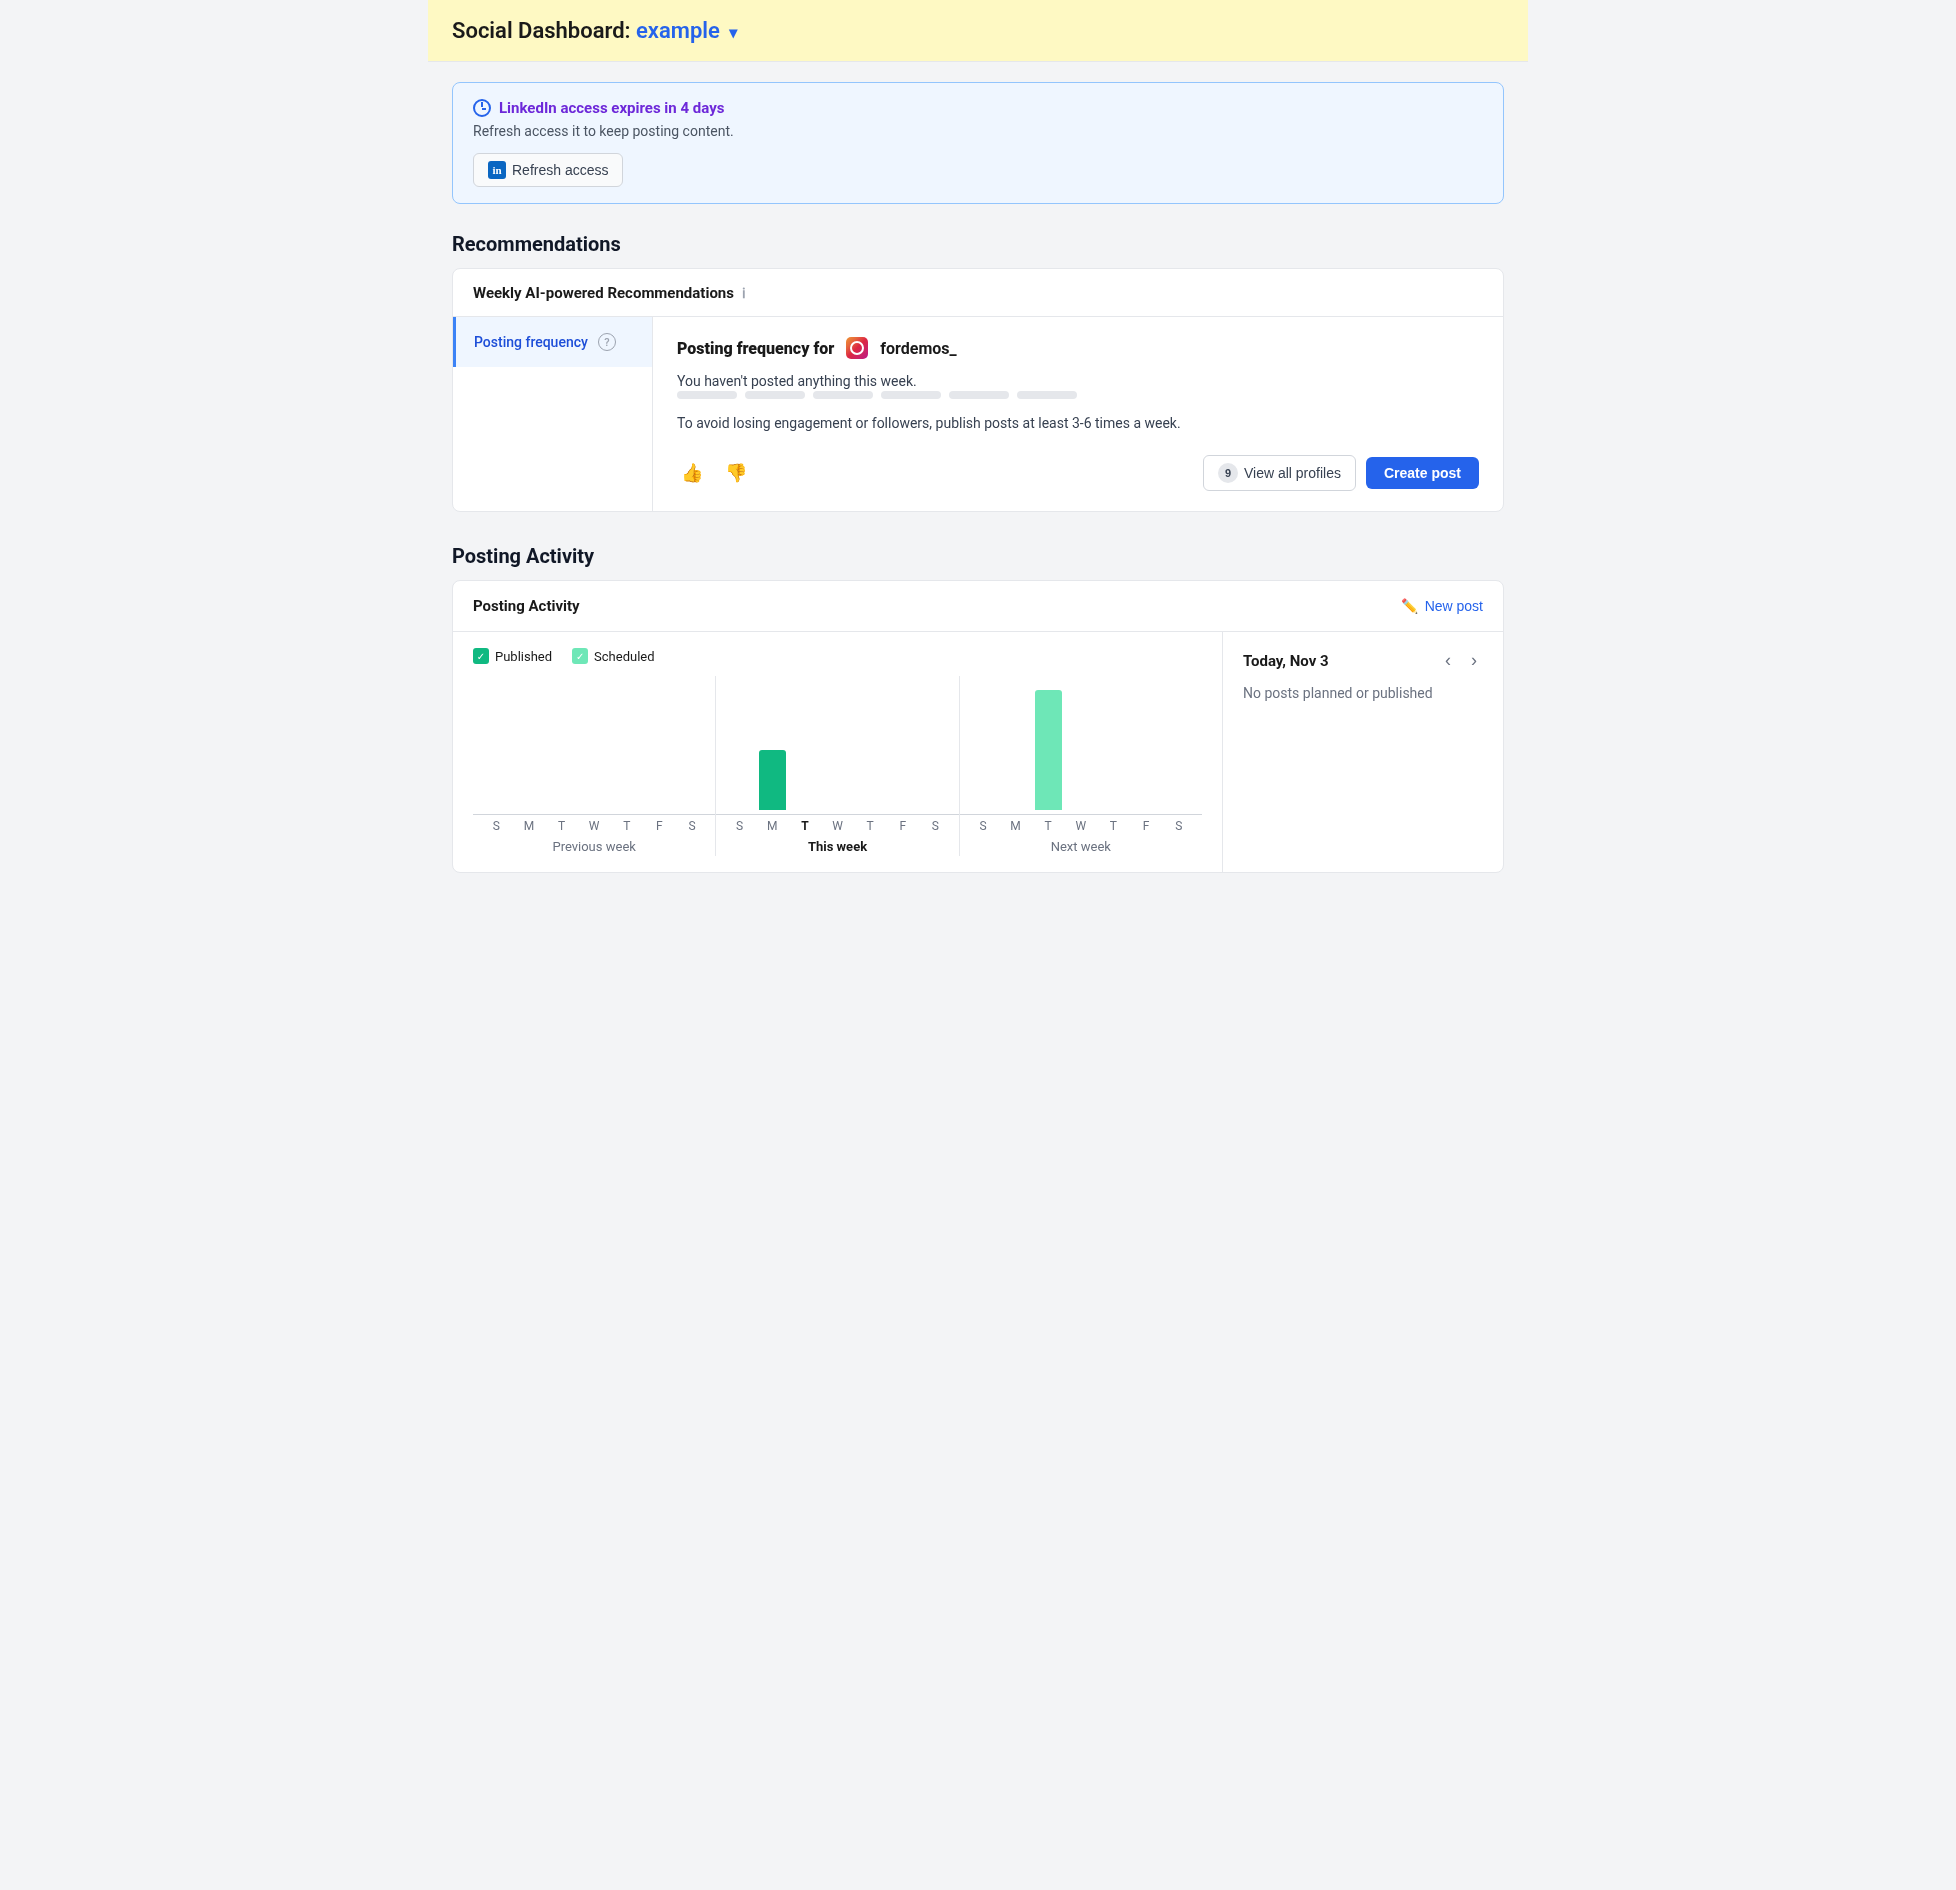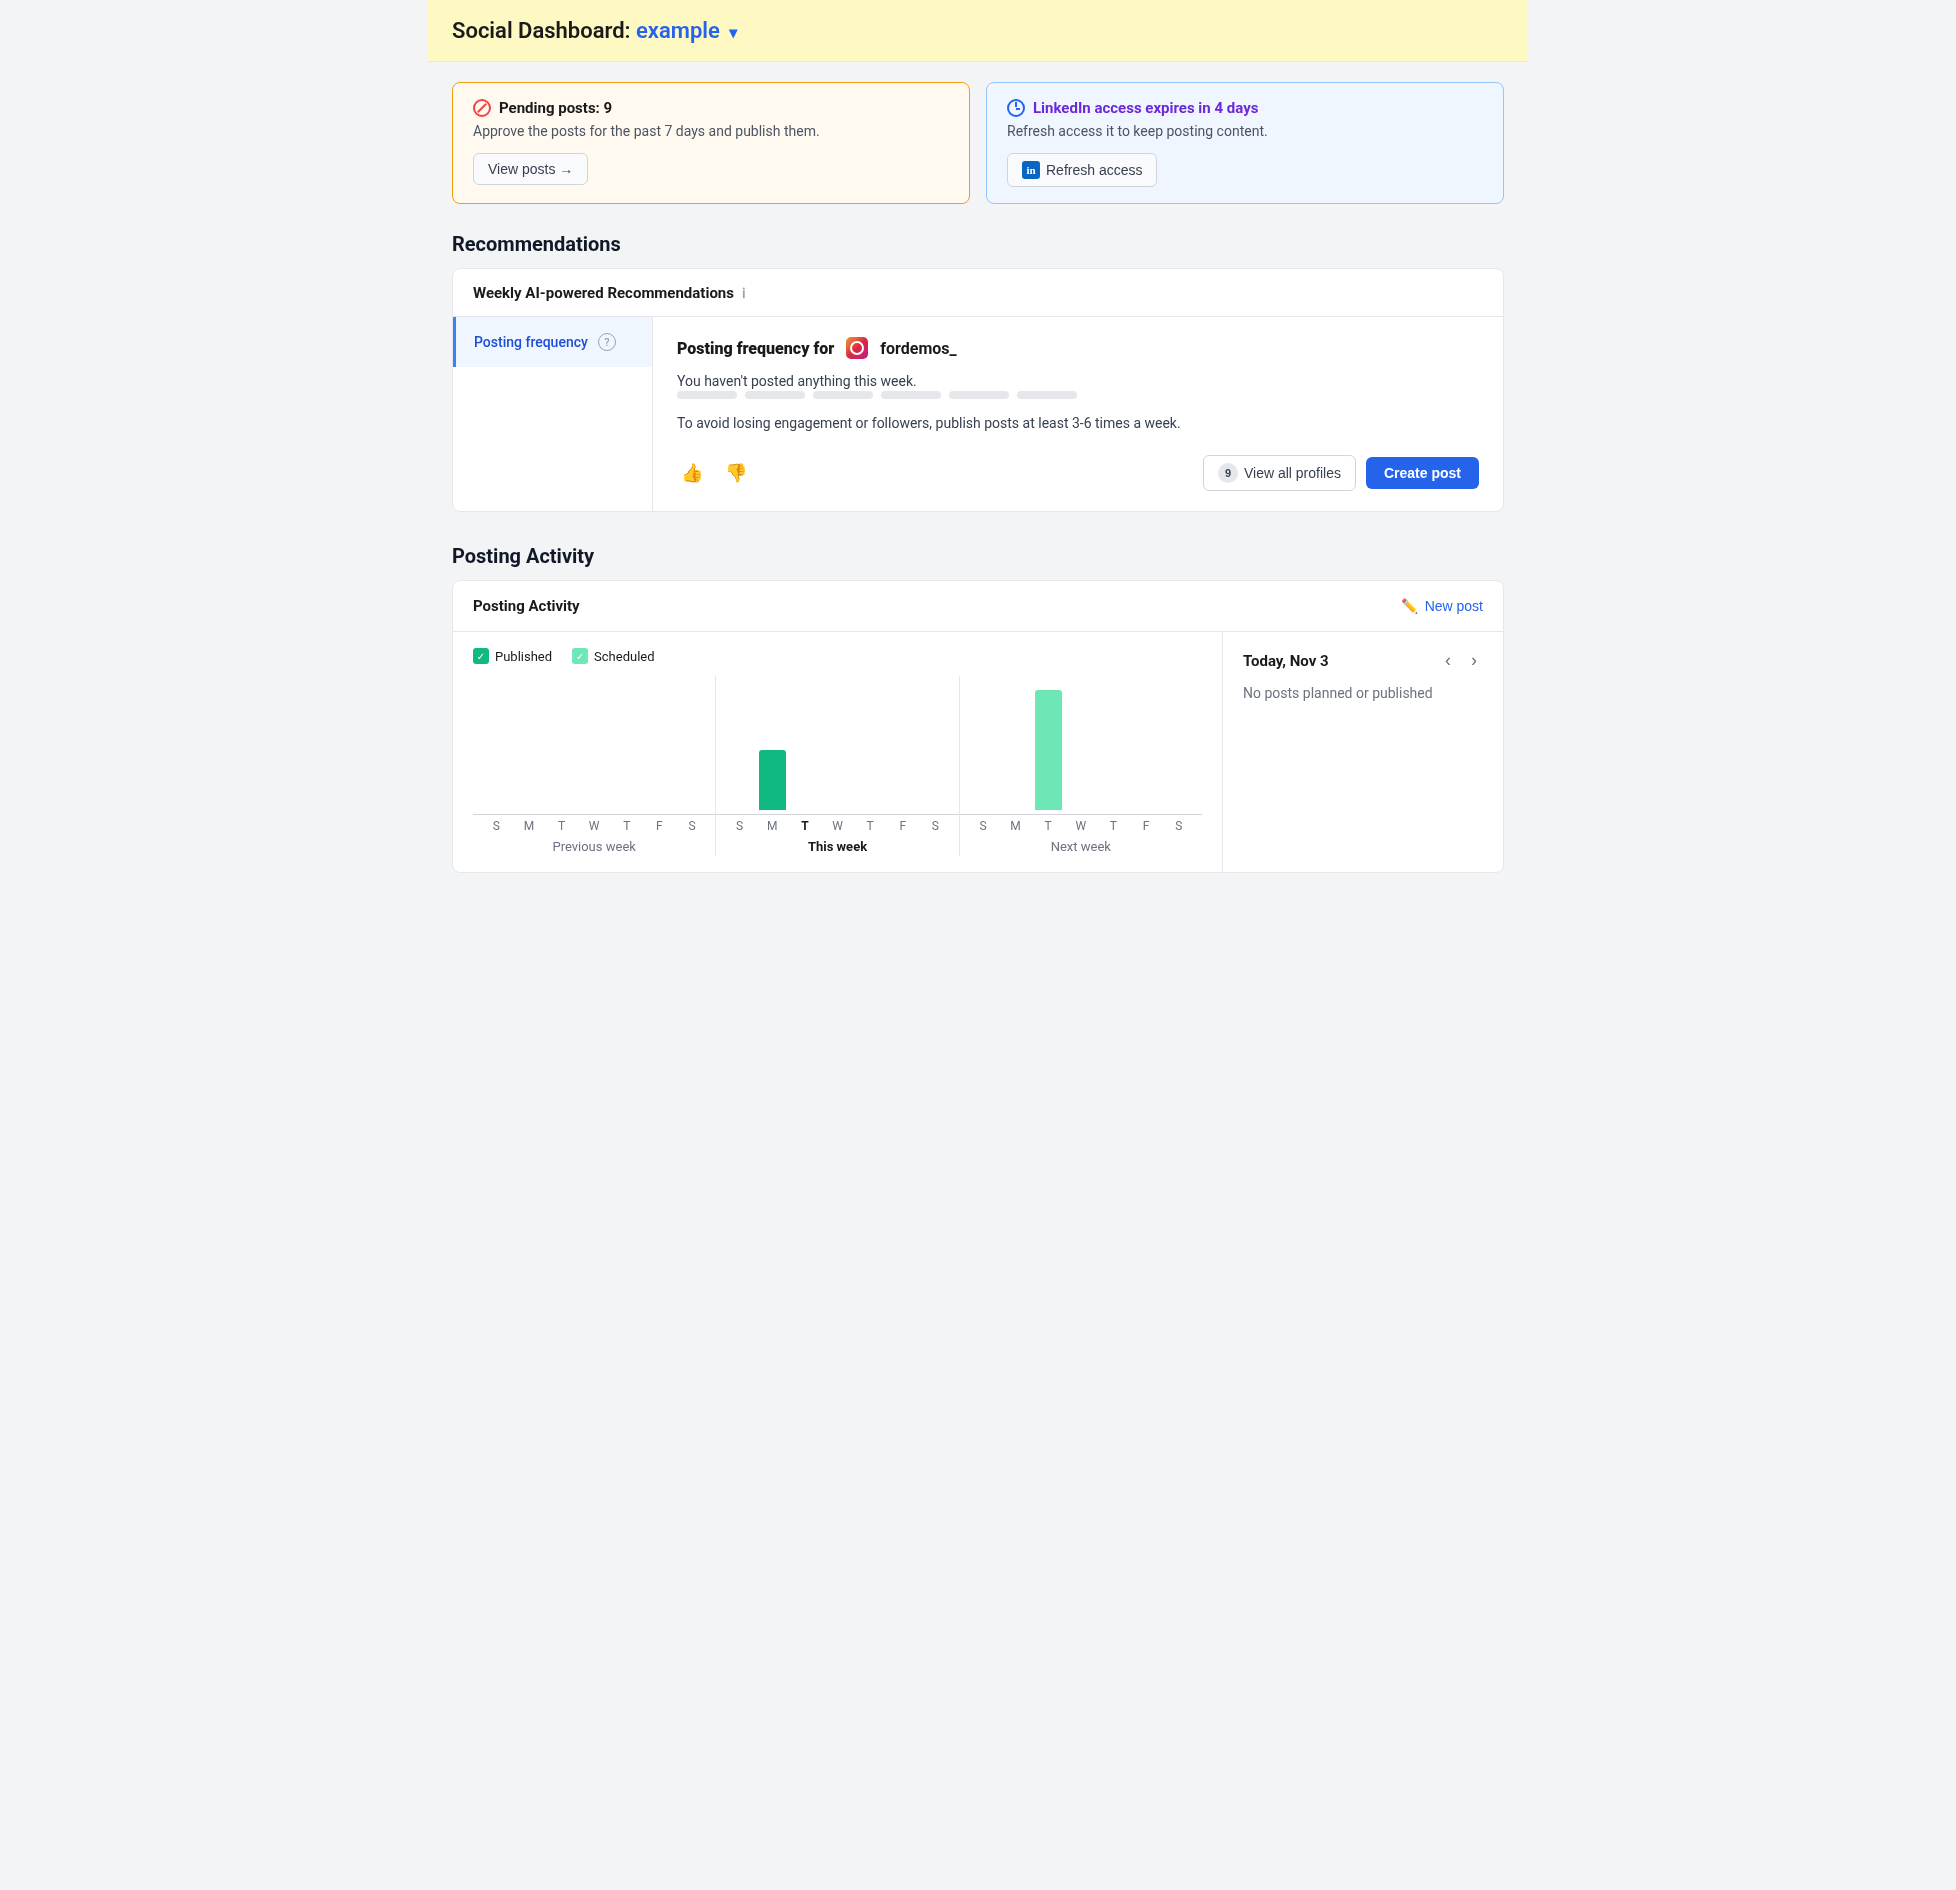--- a/index.html
+++ b/index.html
@@ -502,30 +502,20 @@
   <div class="page-header">
     <h1 class="page-title">
       <span>Social Dashboard:</span>
       <span class="accent">example</span>
       <span class="chevron">▾</span>
     </h1>
   </div>
 
   <div class="banners">
 
-    <div class="banner banner-orange">
-      <div class="banner-title">
-        <span class="circle-slash"></span>
-        <span>Pending posts: 9</span>
-      </div>
-      <div class="banner-desc">Approve the posts for the past 7 days and publish them.</div>
-      <button class="banner-btn">
-        <span>View posts →</span>
-      </button>
-    </div>
 
     <div class="banner banner-blue">
       <div class="banner-title">
         <span class="clock-icon"></span>
         <span>LinkedIn access expires in 4 days</span>
       </div>
       <div class="banner-desc">Refresh access it to keep posting content.</div>
       <button class="banner-btn">
         <span class="li-icon">in</span>
         <span>Refresh access</span>

